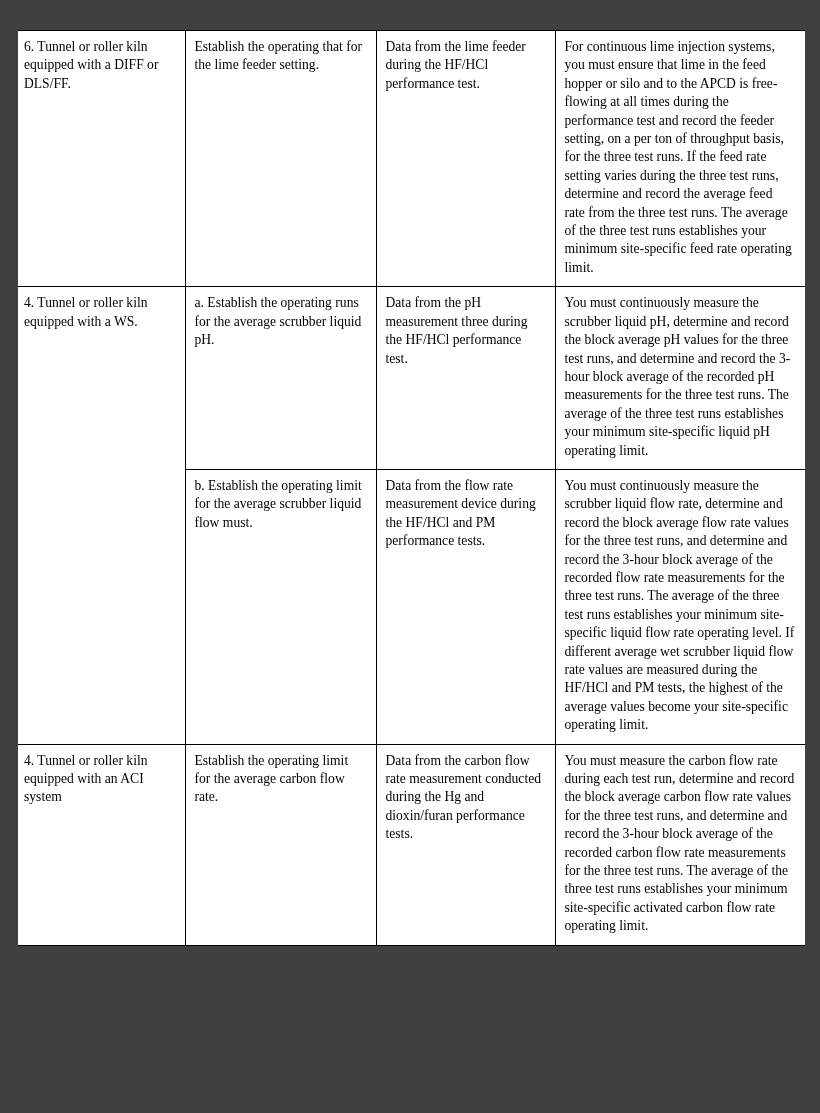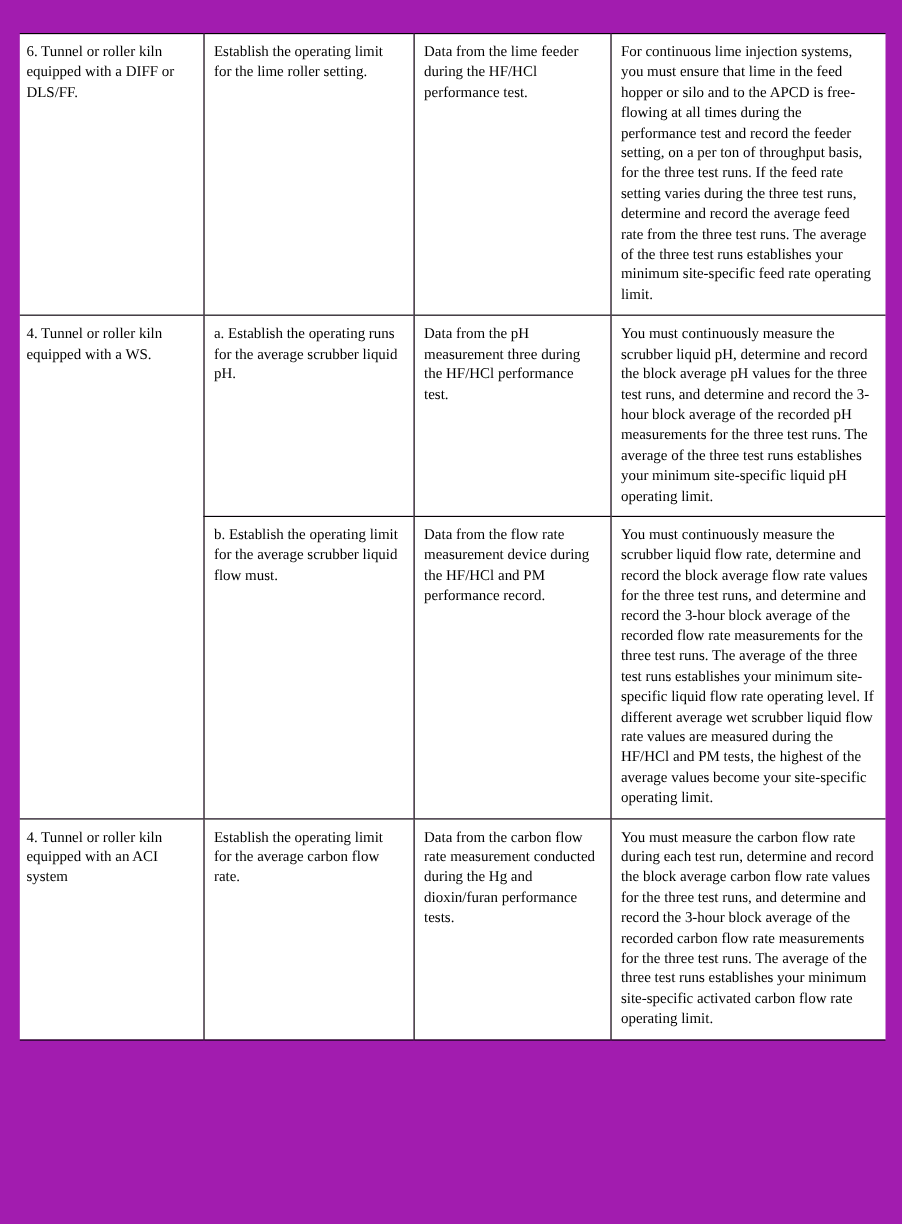--- a/index.html
+++ b/index.html
@@ -11,21 +11,21 @@
     width: 820px;
     height: 1113px;
     font-family: "Liberation Serif", "DejaVu Serif", serif;
     color: #000000;
     overflow: hidden;
   }
   .page {
     position: relative;
     width: 820px;
     height: 1113px;
-    background: #a21caf;
+    background: #404040;
     box-sizing: border-box;
   }
   .table-wrap {
     position: absolute;
     left: 18px;
     top: 30px;
     width: 787px;
   }
   table.reg-table {
     width: 787px;
@@ -76,21 +76,21 @@
           <col class="c2">
           <col class="c3">
           <col class="c4">
       </colgroup>
       <tbody>
         <tr>
           <td class="col-first">
             <span class="cell-text">6. Tunnel or roller kiln equipped with a DIFF or DLS/FF.</span>
           </td>
           <td>
-            <span class="cell-text">Establish the operating limit for the lime roller setting.</span>
+            <span class="cell-text">Establish the operating that for the lime feeder setting.</span>
           </td>
           <td>
             <span class="cell-text">Data from the lime feeder during the HF/HCl performance test.</span>
           </td>
           <td class="col-last">
             <span class="cell-text">For continuous lime injection systems, you must ensure that lime in the feed hopper or silo and to the APCD is free-flowing at all times during the performance test and record the feeder setting, on a per ton of throughput basis, for the three test runs. If the feed rate setting varies during the three test runs, determine and record the average feed rate from the three test runs. The average of the three test runs establishes your minimum site-specific feed rate operating limit.</span>
           </td>
         </tr>
 
         <tr>
@@ -106,21 +106,21 @@
           <td class="col-last">
             <span class="cell-text">You must continuously measure the scrubber liquid pH, determine and record the block average pH values for the three test runs, and determine and record the 3-hour block average of the recorded pH measurements for the three test runs. The average of the three test runs establishes your minimum site-specific liquid pH operating limit.</span>
           </td>
         </tr>
 
         <tr>
           <td>
             <span class="cell-text">b. Establish the operating limit for the average scrubber liquid flow must.</span>
           </td>
           <td>
-            <span class="cell-text">Data from the flow rate measurement device during the HF/HCl and PM performance record.</span>
+            <span class="cell-text">Data from the flow rate measurement device during the HF/HCl and PM performance tests.</span>
           </td>
           <td class="col-last">
             <span class="cell-text">You must continuously measure the scrubber liquid flow rate, determine and record the block average flow rate values for the three test runs, and determine and record the 3-hour block average of the recorded flow rate measurements for the three test runs. The average of the three test runs establishes your minimum site-specific liquid flow rate operating level. If different average wet scrubber liquid flow rate values are measured during the HF/HCl and PM tests, the highest of the average values become your site-specific operating limit.</span>
           </td>
         </tr>
 
         <tr>
           <td class="col-first">
             <span class="cell-text">4. Tunnel or roller kiln equipped with an ACI system</span>
           </td>

